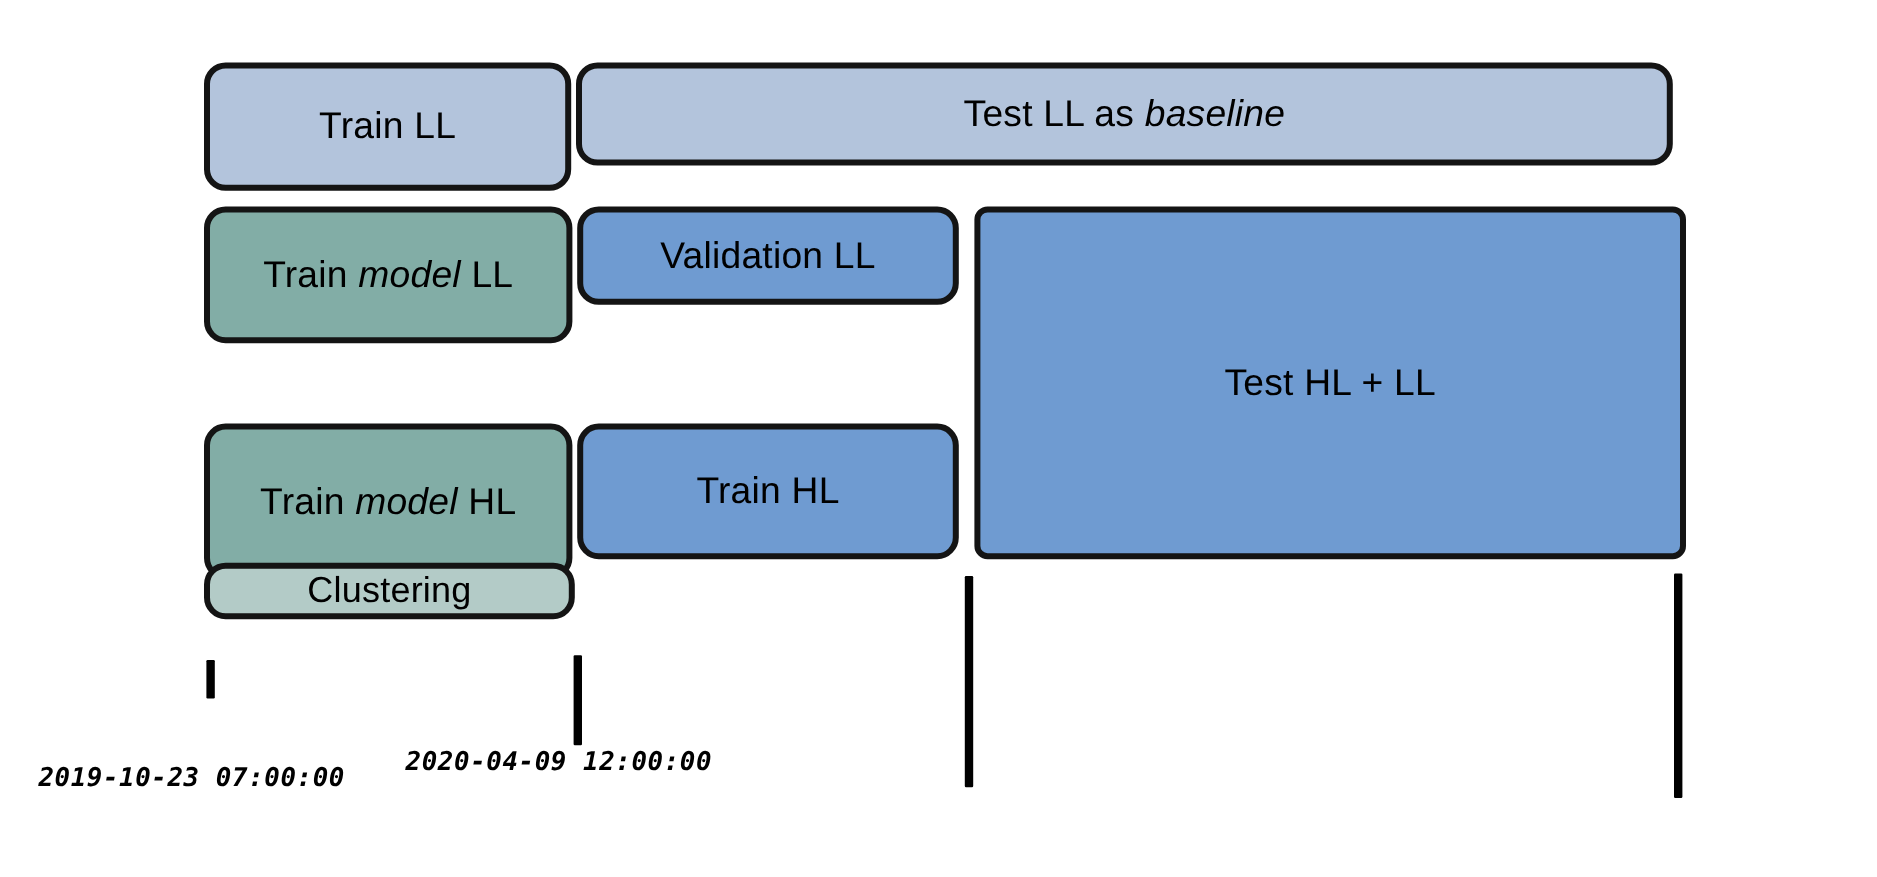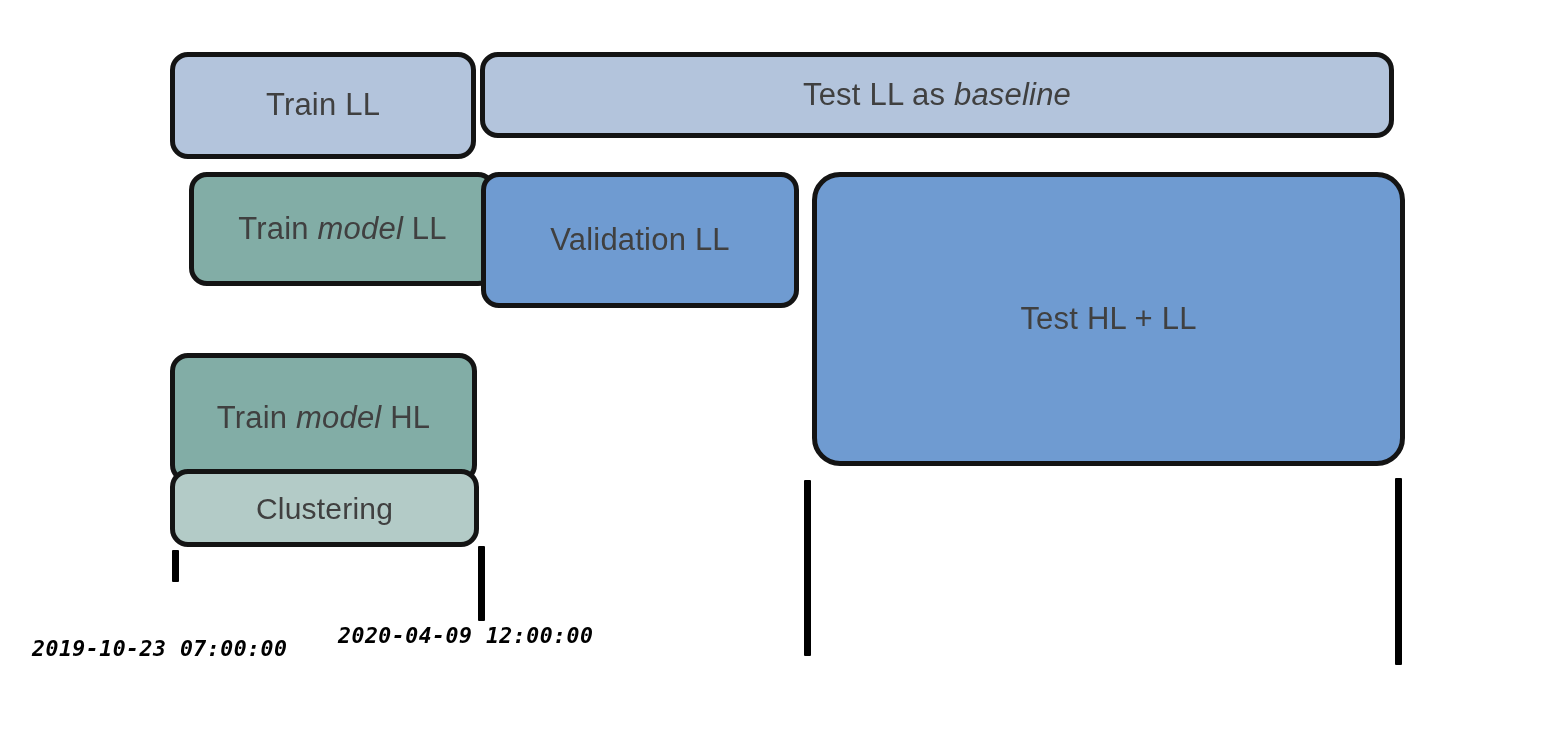--- a/index.html
+++ b/index.html
@@ -22,42 +22,42 @@
 
   
   .block {
     position: absolute;
     box-sizing: border-box;
     border: 5px solid #141414;
     border-radius: 18px;
     display: flex;
     align-items: center;
     justify-content: center;
-    color: #404040;
+    color: #000000;
     font-size: 31px;
     line-height: 1.1;
     letter-spacing: 0.2px;
     white-space: nowrap;
     user-select: none;
   }
   .block .lbl {
     display: inline-block;
     padding: 0 6px;
   }
   .block .em {
     font-style: italic;
   }
 
   .c-light   { background: #b3c4dc; }
   .c-green   { background: #82ada6; }
   .c-blue    { background: #6f9bd1; }
   .c-pale    { background: #b3cbc7; }
 
   
-  .big-radius { border-radius: 28px; justify-content: center; }
+  .big-radius { border-radius: 11px; justify-content: center; }
 
   
   .tick {
     position: absolute;
     background: #000000;
     width: 7px;
     border-radius: 1px;
   }
 
   
@@ -83,46 +83,51 @@
       <span>Train LL</span><span class="em"></span><span></span>
     </span>
   </div>
 
   <div class="block c-light" style="left:480px; top:52px; width:914px; height:86px;">
     <span class="lbl">
       <span>Test LL as </span><span class="em">baseline</span><span></span>
     </span>
   </div>
 
-  <div class="block c-green" style="left:170px; top:172px; width:307px; height:114px;margin-left:19px;">
+  <div class="block c-green" style="left:170px; top:172px; width:307px; height:114px;">
     <span class="lbl">
       <span>Train </span><span class="em">model</span><span> LL</span>
     </span>
   </div>
 
-  <div class="block c-blue" style="left:481px; top:172px; width:318px; height:136px;">
+  <div class="block c-blue" style="left:481px; top:172px; width:318px; height:82px;">
     <span class="lbl">
       <span>Validation LL</span><span class="em"></span><span></span>
     </span>
   </div>
 
   <div class="block c-blue big-radius" style="left:812px; top:172px; width:593px; height:294px;">
     <span class="lbl">
       <span>Test HL + LL</span><span class="em"></span><span></span>
     </span>
   </div>
 
   <div class="block c-green" style="left:170px; top:353px; width:307px; height:130px;">
     <span class="lbl">
       <span>Train </span><span class="em">model</span><span> HL</span>
     </span>
   </div>
 
+  <div class="block c-blue" style="left:481px; top:353px; width:318px; height:113px;">
+    <span class="lbl">
+      <span>Train HL</span><span class="em"></span><span></span>
+    </span>
+  </div>
 
-  <div class="block c-pale" style="left:170px; top:469px; width:309px; height:78px; font-size:30px;">
+  <div class="block c-pale" style="left:170px; top:469px; width:309px; height:47px; font-size:30px;">
     <span class="lbl">
       <span>Clustering</span><span class="em"></span><span></span>
     </span>
   </div>
 
   <div class="tick" style="left:172px; top:550px; height:32px;"></div>
   <div class="tick" style="left:478px; top:546px; height:75px;"></div>
   <div class="tick" style="left:804px; top:480px; height:176px;"></div>
   <div class="tick" style="left:1395px; top:478px; height:187px;"></div>
 

